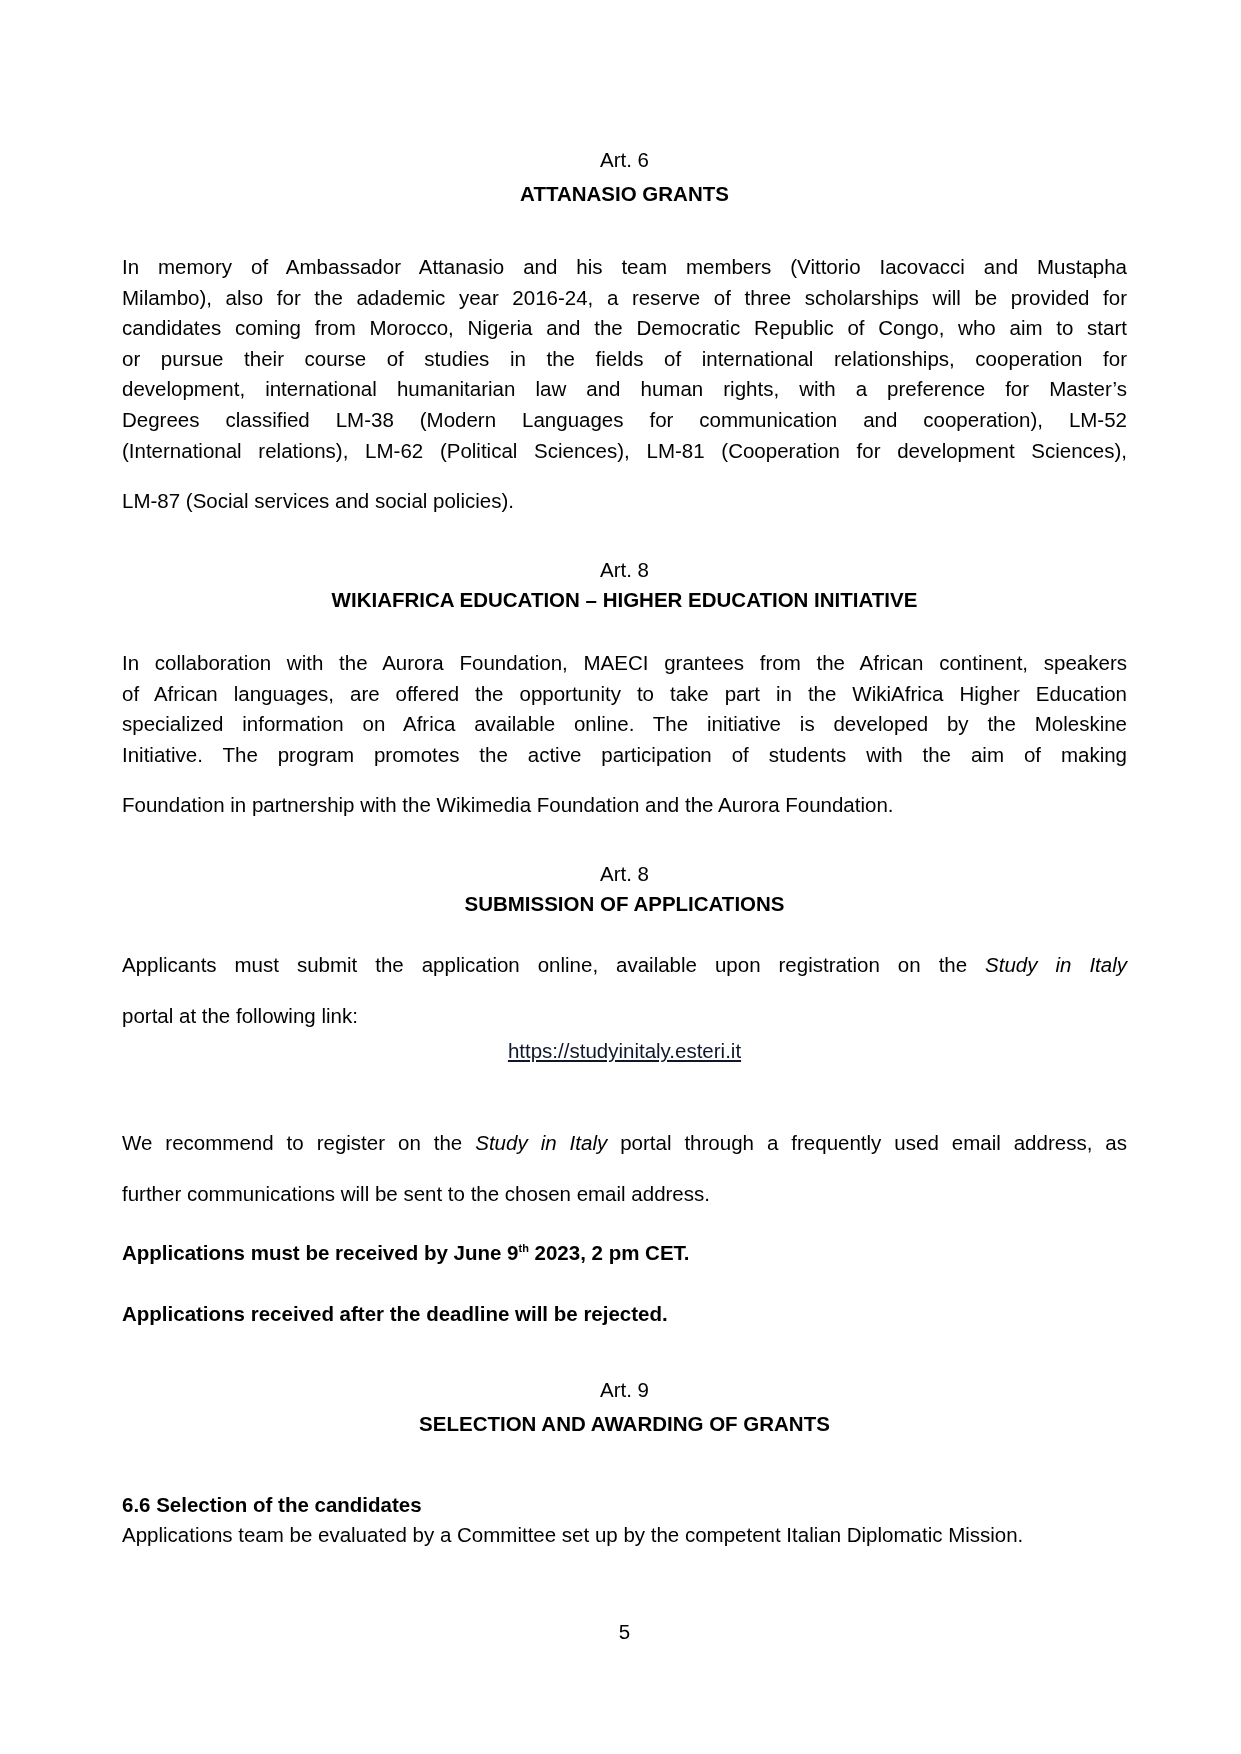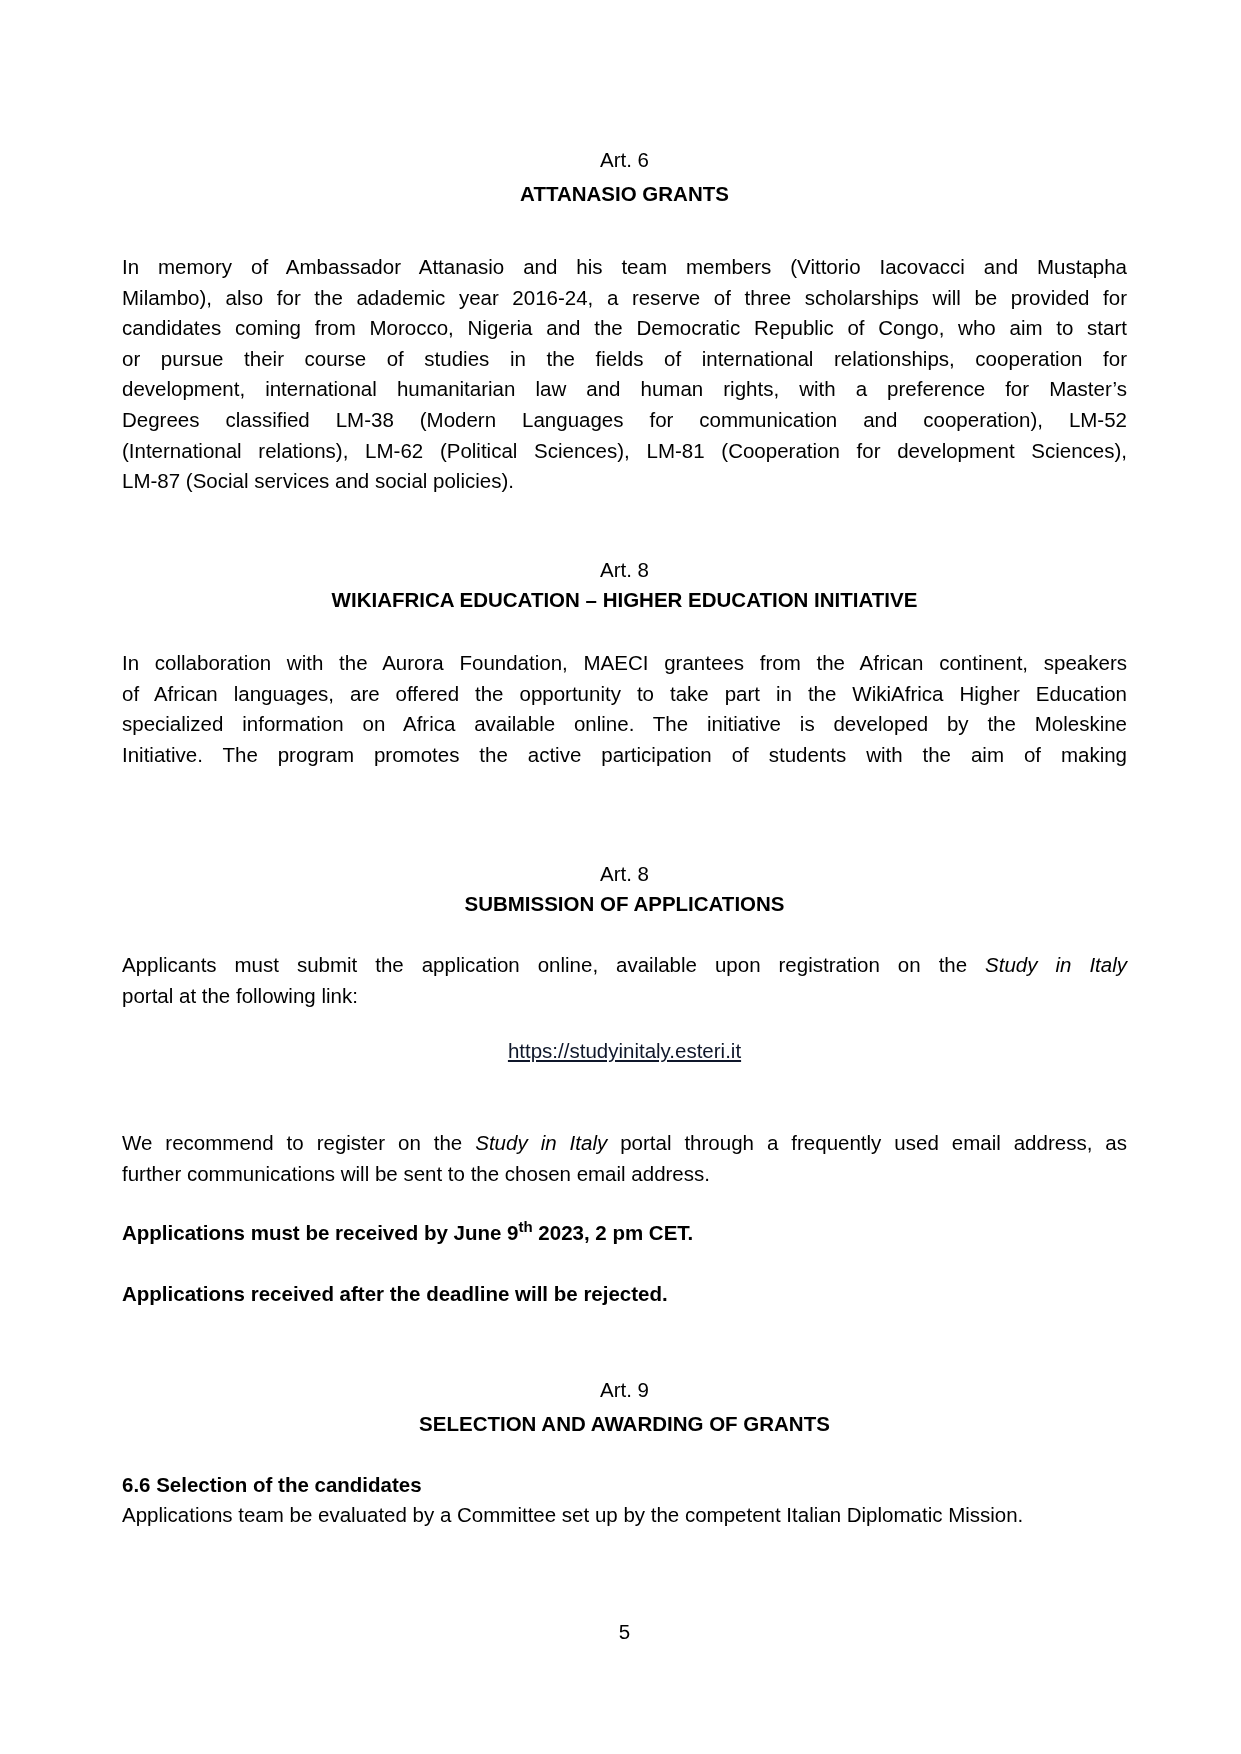--- a/index.html
+++ b/index.html
@@ -46,31 +46,32 @@
     }
     .para .line {
       display: block;
       text-align: justify;
       text-align-last: justify;
       white-space: nowrap;
       height: 30.6px;
     }
     .para .line.last {
       text-align-last: left;
+      margin-top: 20px;
     }
     .bold {
       font-weight: bold;
     }
     .link {
       color: #0f172a;
       text-decoration: underline;
       cursor: pointer;
     }
     sup {
-      font-size: 15px;
+      font-size: 11px;
       line-height: 0;
       vertical-align: super;
     }
     i {
       font-style: italic;
     }
   </style>
 </head>
 <body>
 
@@ -91,20 +92,21 @@
   </div>
 
   <div class="abs center art-num" style="top:558px;">Art. 8</div>
   <div class="abs center art-title" style="top:588px;">WIKIAFRICA EDUCATION – HIGHER EDUCATION INITIATIVE</div>
 
   <div class="abs para" style="top:648px;">
     <span class="line">In collaboration with the Aurora Foundation, MAECI grantees from the African continent, speakers</span>
     <span class="line">of African languages, are offered the opportunity to take part in the WikiAfrica Higher Education</span>
     <span class="line">specialized information on Africa available online. The initiative is developed by the Moleskine</span>
     <span class="line">Initiative. The program promotes the active participation of students with the aim of making</span>
+    <span class="line last">Foundation in partnership with the Wikimedia Foundation and the Aurora Foundation.</span>
   </div>
 
   <div class="abs center art-num" style="top:862px;">Art. 8</div>
   <div class="abs center art-title" style="top:892px;">SUBMISSION OF APPLICATIONS</div>
 
   <div class="abs para" style="top:950px;">
     <span class="line"><span>Applicants must submit the application online, available upon registration on the </span><i>Study in Italy</i></span>
     <span class="line last">portal at the following link:</span>
   </div>
 

